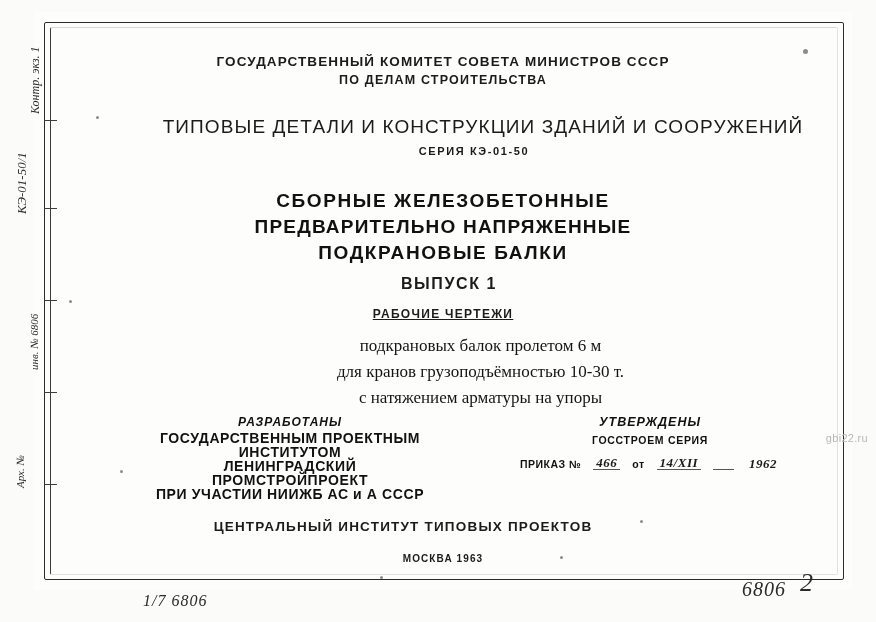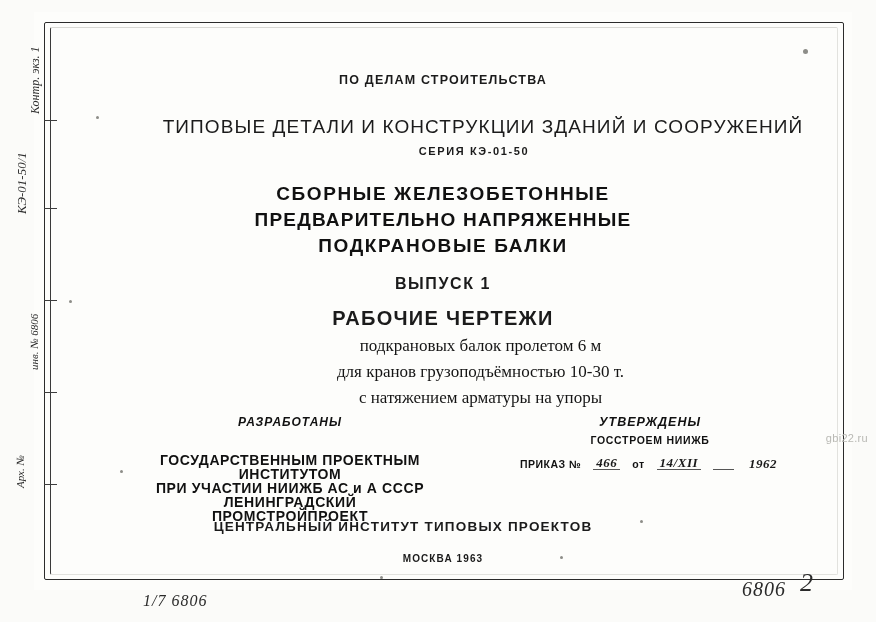--- a/index.html
+++ b/index.html
@@ -116,51 +116,51 @@
   .series-title {
     position: absolute; left: 0; width: 866px; top: 89px;
     font-size: 19px; font-weight: normal; letter-spacing: 1.1px;
   }
   .series-code {
     position: absolute; left: 0; width: 848px; top: 118px;
     font-size: 11px; font-weight: bold; letter-spacing: 1.6px;
   }
 
   .main-title {
-    position: absolute; left: 0; width: 786px; top: 154px;
+    position: absolute; left: 0; width: 786px; top: 161px;
     font-size: 19px; font-weight: bold; letter-spacing: 1.6px;
     line-height: 26px;
   }
   .main-title .t2 { letter-spacing: 1.2px; }
 
   .issue {
-    position: absolute; left: 0; width: 786px; top: 248px;
+    position: absolute; left: 6px; width: 786px; top: 248px;
     font-size: 16px; font-weight: bold; letter-spacing: 1.6px;
   }
   .working {
     position: absolute; left: 0; width: 786px; top: 280px;
-    font-size: 20px; font-weight: bold; letter-spacing: 1.3px;
+    font-size: 12px; font-weight: bold; letter-spacing: 1.3px; text-decoration: underline;
   }
 
   .desc {
     position: absolute; left: 0; width: 861px; top: 306px;
     font-family: "Liberation Serif", serif;
     font-size: 17px;
     line-height: 26px;
     color: #141414;
   }
 
   
   .dev-block {
     position: absolute; left: 100px; top: 388px; width: 280px;
     text-align: center;
   }
   .dev-head {
     font-size: 12px; font-weight: bold; font-style: italic; letter-spacing: 1px;
-    margin-bottom: 24px;
+    margin-bottom: 2px;
   }
   .dev-line {
     font-size: 14px; font-weight: bold; letter-spacing: 0.6px; line-height: 14px;
   }
 
   .appr-block {
     position: absolute; left: 470px; top: 388px; width: 260px;
     text-align: center;
   }
   .appr-head {
@@ -255,20 +255,21 @@
 
   <div class="margin-strip">
     <div class="vtext" style="left:26px; top:96px; font-size:12px;">Контр. экз. 1</div>
     <div class="vtext" style="left:12px; top:196px; font-size:13px;">КЭ-01-50/1</div>
     <div class="vtext" style="left:26px; top:352px; font-size:11px;">инв. № 6806</div>
     <div class="vtext" style="left:12px; top:470px; font-size:11px;">Арх. №</div>
   </div>
 
   <div class="content">
 
+    <div class="line org1">ГОСУДАРСТВЕННЫЙ КОМИТЕТ СОВЕТА МИНИСТРОВ СССР</div>
     <div class="line org2">ПО ДЕЛАМ СТРОИТЕЛЬСТВА</div>
 
     <div class="line series-title">ТИПОВЫЕ ДЕТАЛИ И КОНСТРУКЦИИ ЗДАНИЙ И СООРУЖЕНИЙ</div>
     <div class="line series-code">СЕРИЯ КЭ-01-50</div>
 
     <div class="main-title">
       <div class="t1">СБОРНЫЕ  ЖЕЛЕЗОБЕТОННЫЕ</div>
       <div class="t2">ПРЕДВАРИТЕЛЬНО  НАПРЯЖЕННЫЕ</div>
       <div class="t3">ПОДКРАНОВЫЕ  БАЛКИ</div>
     </div>
@@ -278,27 +279,27 @@
 
     <div class="desc">
       <div>подкрановых балок пролетом  6 м</div>
       <div>для кранов грузоподъёмностью 10-30 т.</div>
       <div>с натяжением арматуры на упоры</div>
     </div>
 
     <div class="dev-block">
       <div class="dev-head">РАЗРАБОТАНЫ</div>
       <div class="dev-line">ГОСУДАРСТВЕННЫМ ПРОЕКТНЫМ ИНСТИТУТОМ</div>
+      <div class="dev-line">ЛЕНИНГРАДСКИЙ ПРОМСТРОЙПРОЕКТ</div>
       <div class="dev-line">ПРИ УЧАСТИИ НИИЖБ АС и А СССР</div>
-      <div class="dev-line">ЛЕНИНГРАДСКИЙ ПРОМСТРОЙПРОЕКТ</div>
     </div>
 
     <div class="appr-block">
       <div class="appr-head">УТВЕРЖДЕНЫ</div>
-      <div class="appr-org">ГОССТРОЕМ НИИЖБ</div>
+      <div class="appr-org">ГОССТРОЕМ СЕРИЯ</div>
       <div class="order-row">
         <span>ПРИКАЗ №</span>
         <span class="hw">466</span>
         <span>от</span>
         <span class="hw">14/ХII</span>
         <span class="rule"></span>
         <span class="hw nounder">1962</span>
       </div>
     </div>
 

